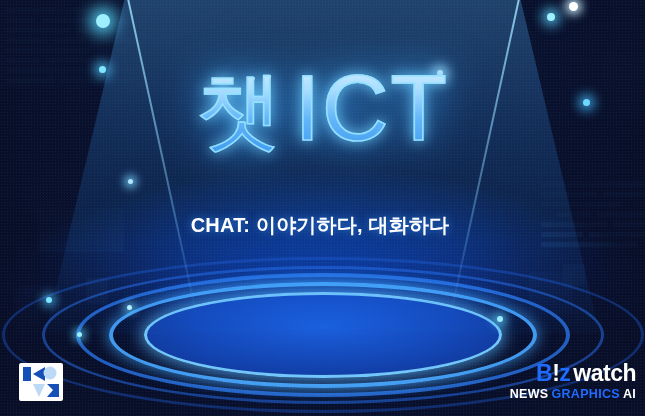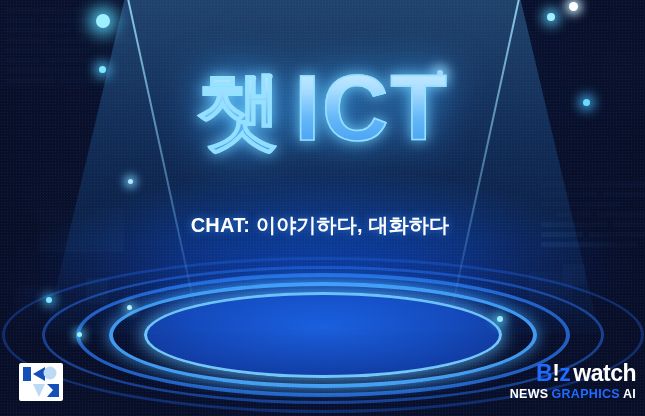--- a/index.html
+++ b/index.html
@@ -64,21 +64,21 @@
   .cone-edge.r{left:519px;transform-origin:top center;transform:rotate(12.2deg);}
 
   
   .rings{position:absolute;left:50%;bottom:-4px;transform:translateX(-50%);z-index:7;pointer-events:none;}
   .ring{position:absolute;left:50%;top:50%;transform:translate(-50%,-50%);border-radius:50%;}
 
   
   .title-wrap{position:absolute;left:0;top:62px;width:645px;text-align:center;z-index:14;}
   .title{
     display:inline-block;
-    font-size:92px;font-weight:700;letter-spacing:2px;line-height:1;
+    font-size:92px;font-weight:400;letter-spacing:2px;line-height:1;
     background:linear-gradient(to bottom,#d7efff 0%,#a9ddff 30%,#63b6f8 62%,#3f9af0 100%);
     -webkit-background-clip:text;background-clip:text;color:transparent;
     -webkit-text-stroke:1.6px rgba(150,225,255,.95);
     filter:drop-shadow(0 0 7px rgba(110,205,255,.95)) drop-shadow(0 0 20px rgba(60,170,255,.8));
     white-space:nowrap;
   }
   .title .ko{font-size:86px;margin-right:10px;}
 
   .subtitle{
     position:absolute;left:0;top:212px;width:640px;text-align:center;z-index:14;

